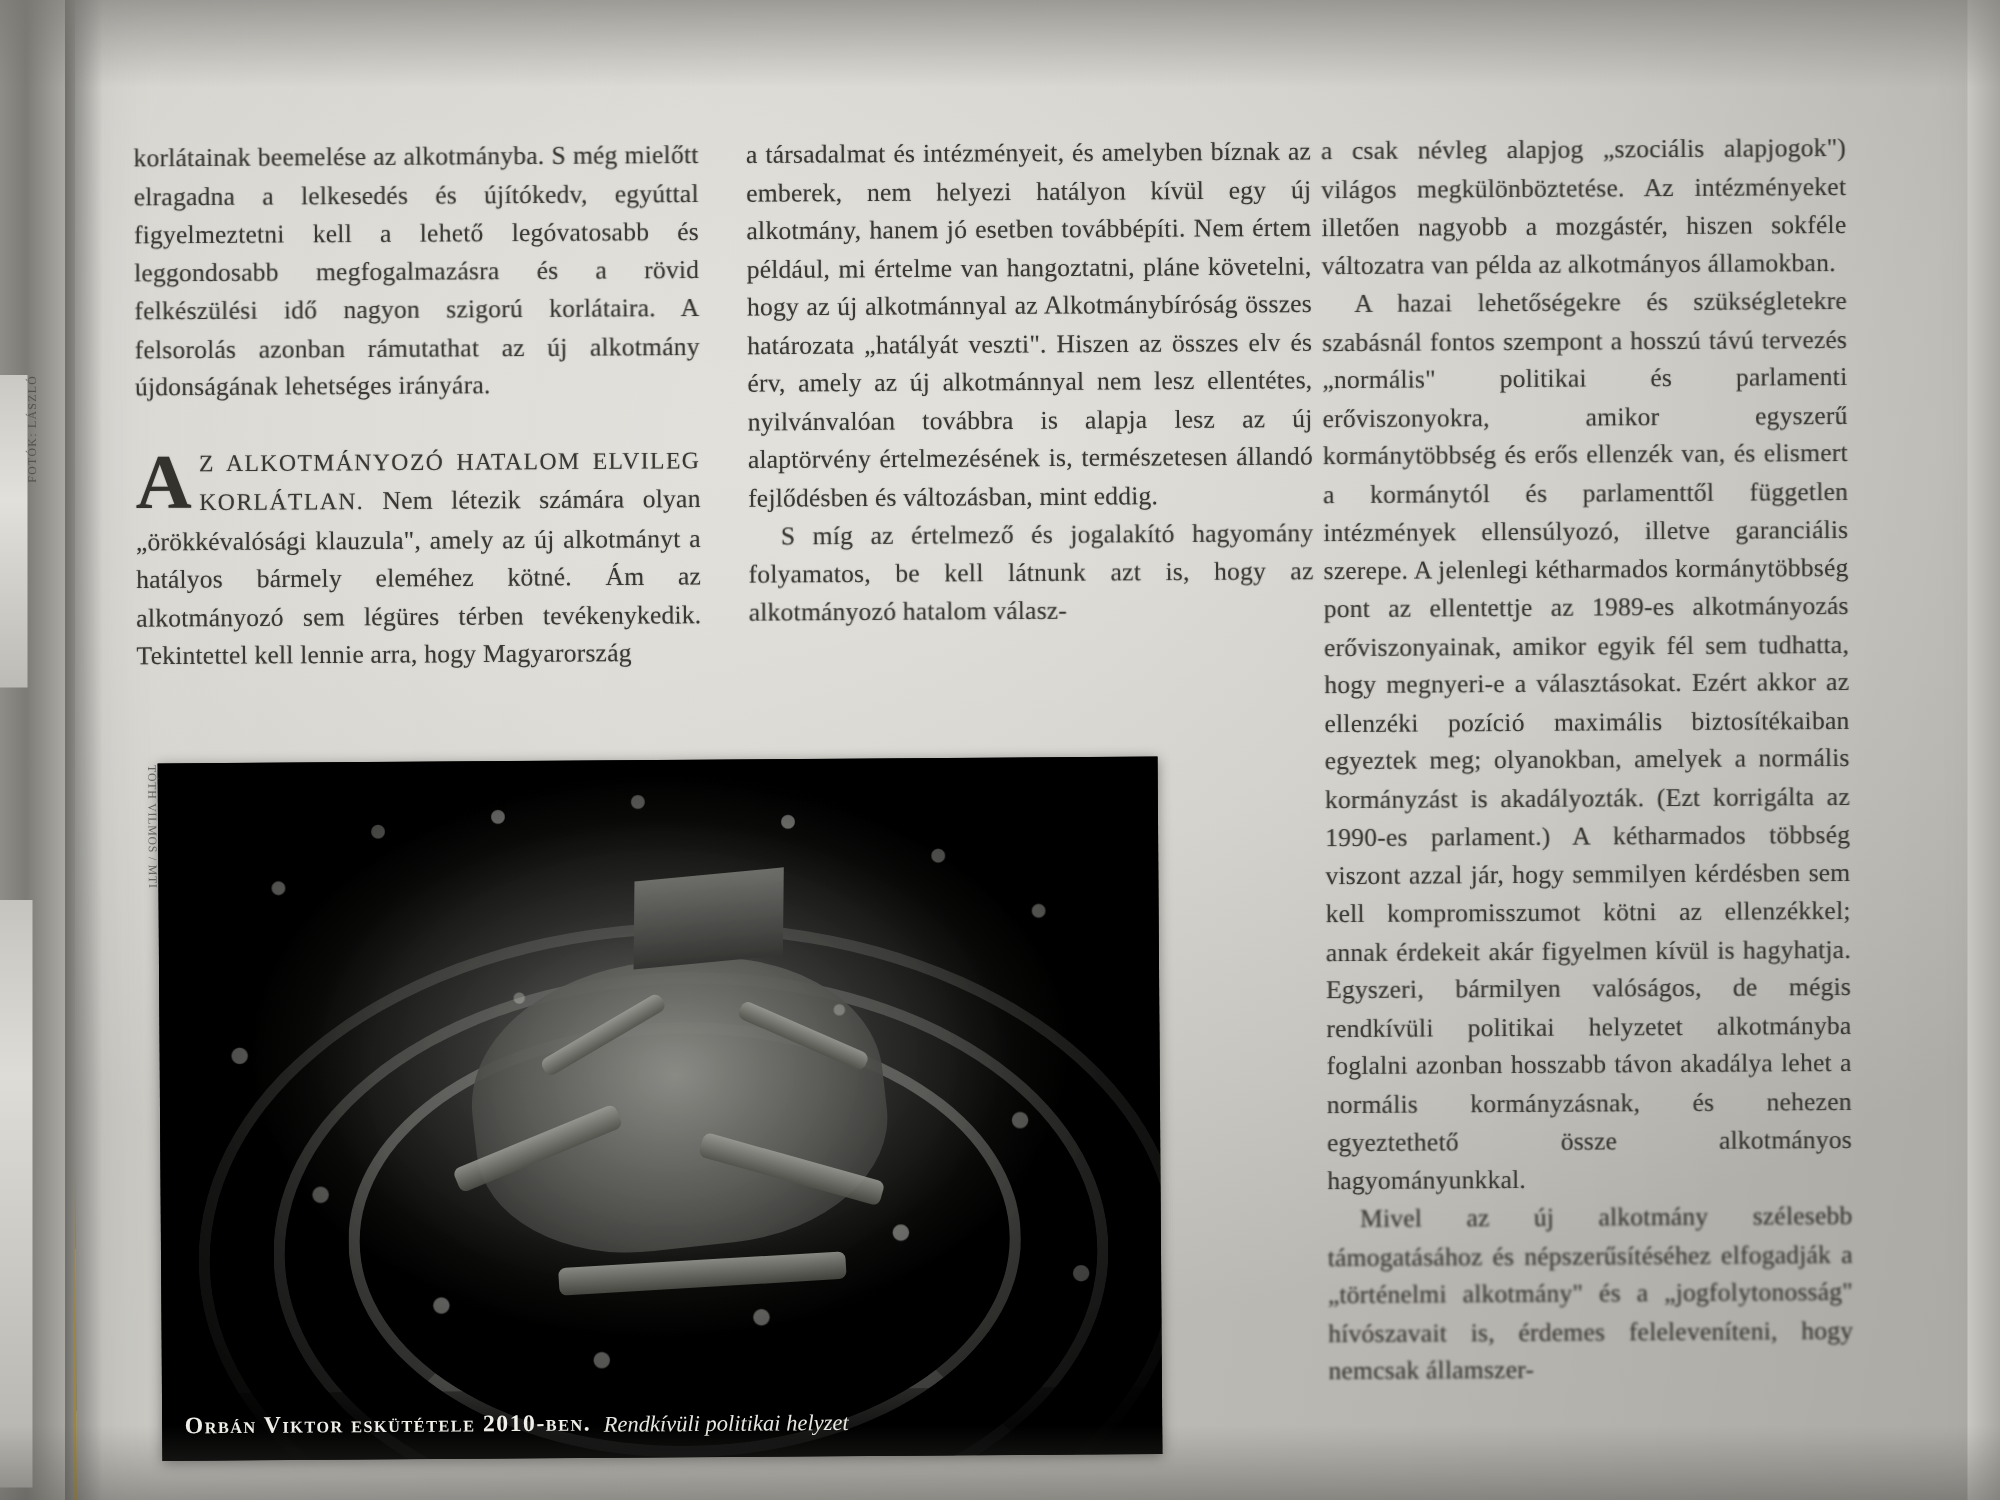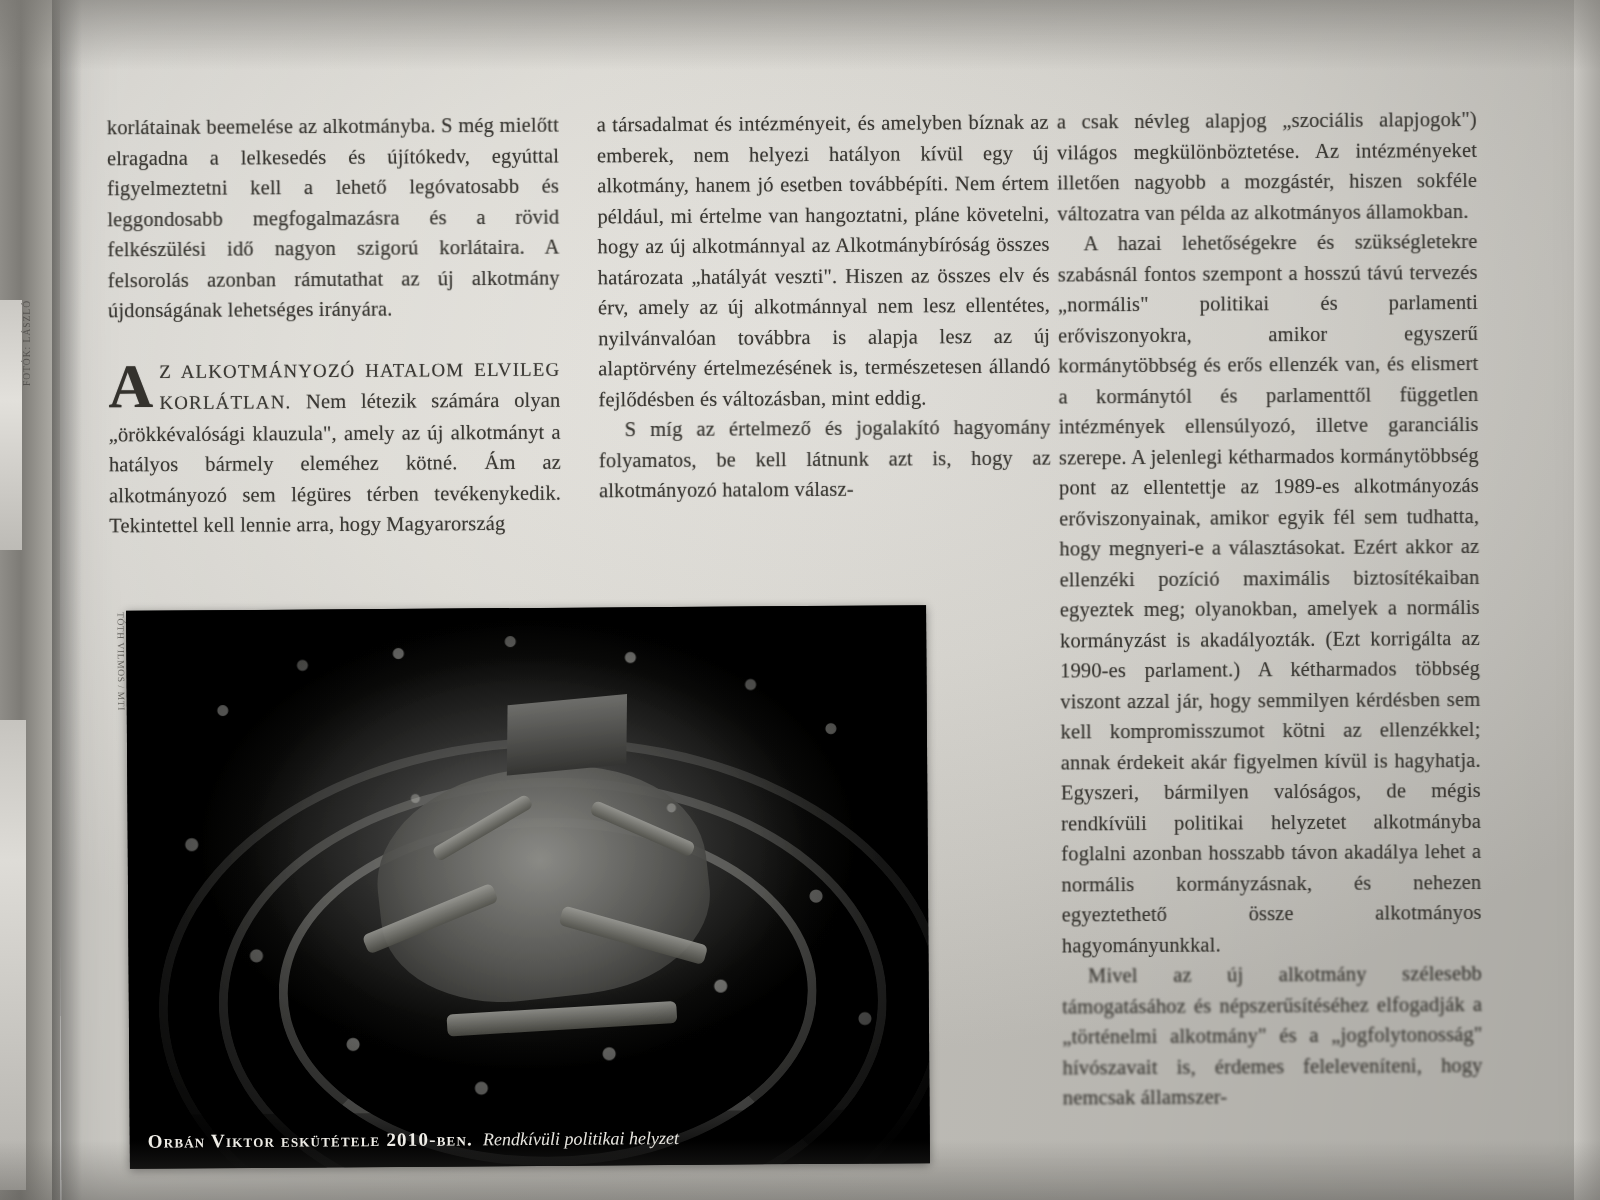--- a/index.html
+++ b/index.html
@@ -5,21 +5,21 @@
   html, body {
     margin: 0;
     padding: 0;
     background: #2b2b2b;
   }
   .page {
     position: relative;
     width: 1600px;
     height: 1200px;
     overflow: hidden;
-    background: #ffffff;
+    background: #eab308;
     font-family: "Liberation Serif", serif;
   }
 
   
   .paper {
     position: absolute;
     left: 58px;
     top: -18px;
     width: 1560px;
     height: 1240px;

